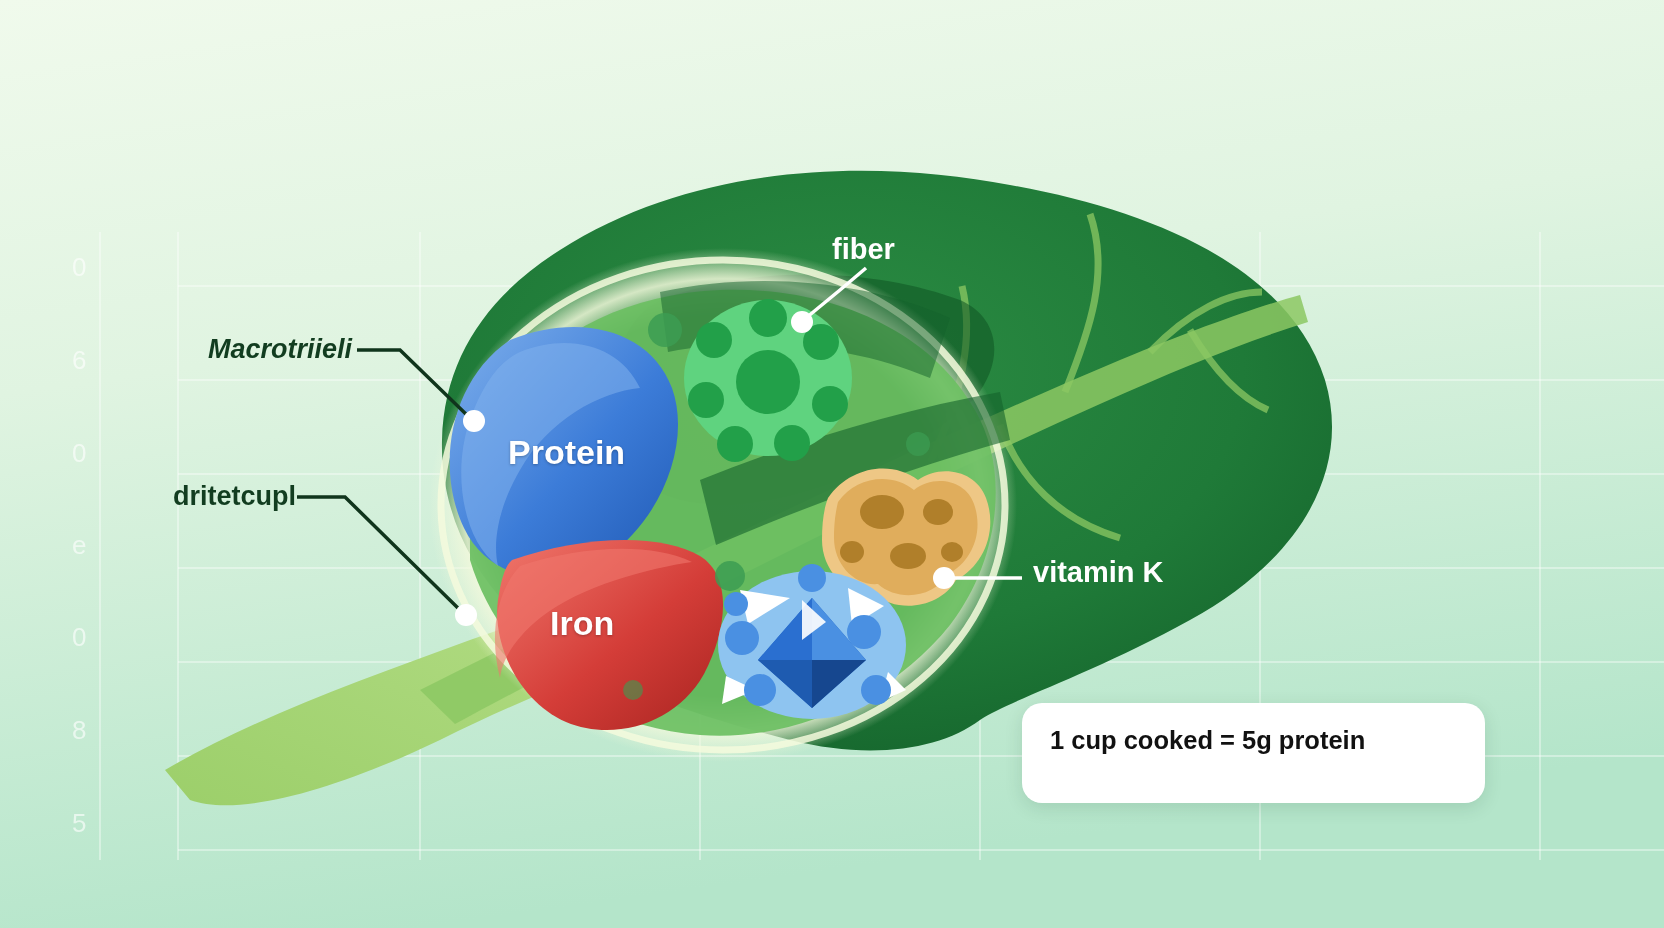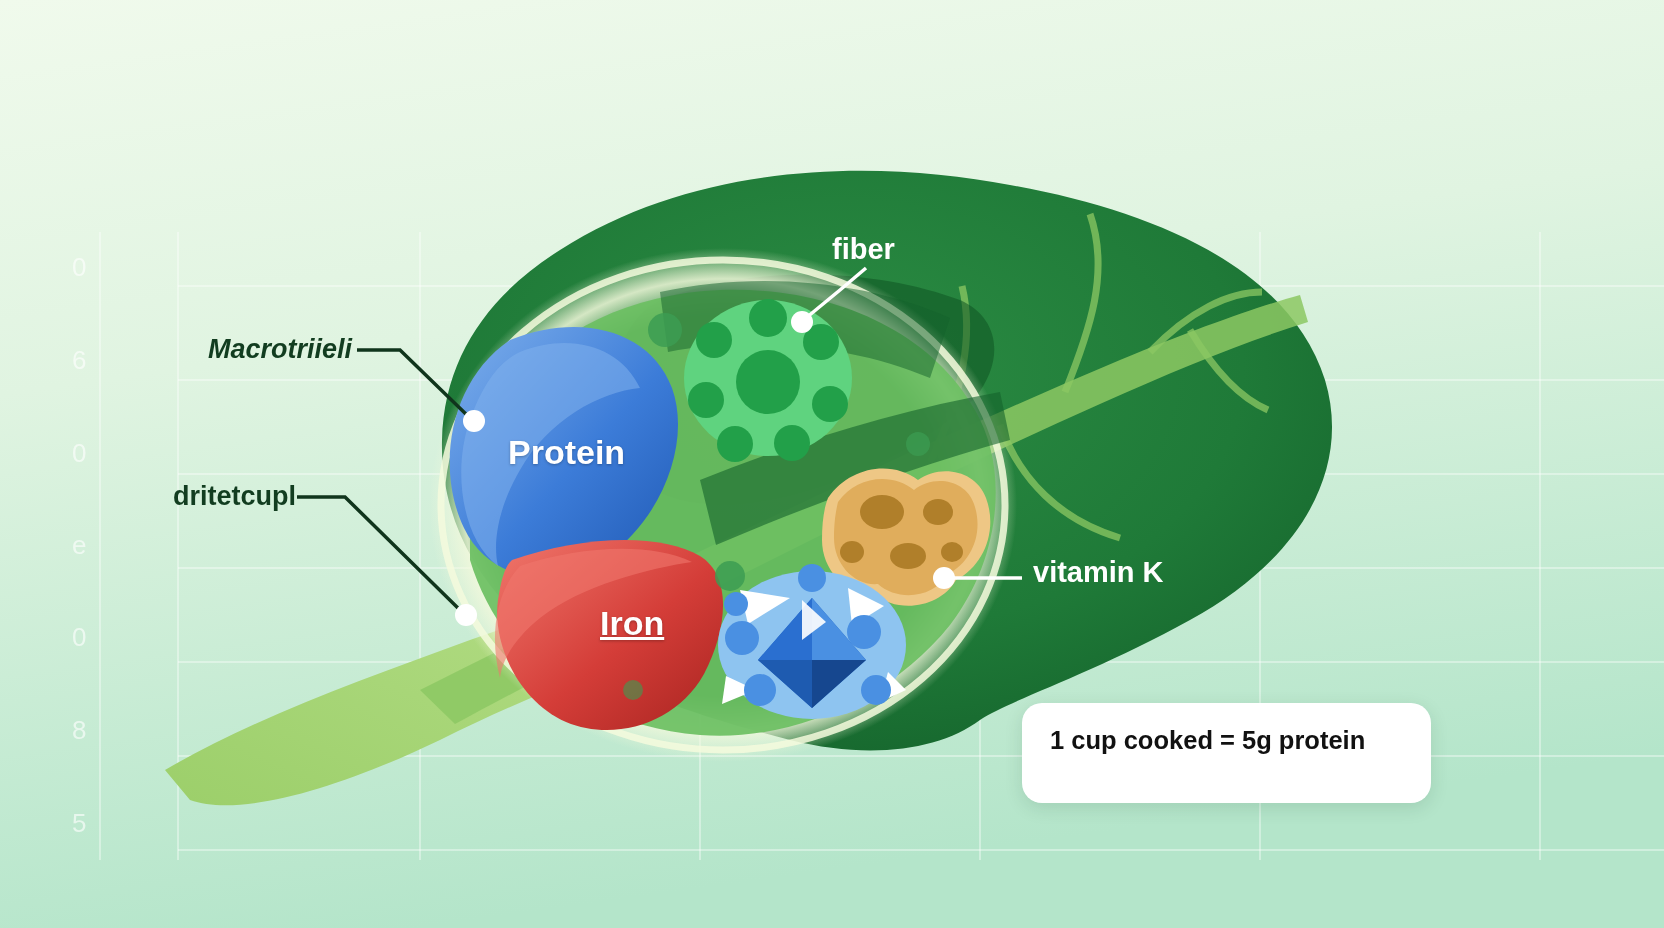--- a/index.html
+++ b/index.html
@@ -53,26 +53,26 @@
     font-weight: bold;
     font-size: 34px;
     white-space: nowrap;
     text-shadow: 0 1px 3px rgba(0,0,0,0.28);
   }
   #label-macro   { left: 208px; top: 334px; font-style: italic; }
   #label-dietary { left: 173px; top: 481px; }
   #label-fiber   { left: 832px; top: 233px; }
   #label-vitk    { left: 1033px; top: 556px; }
   #label-protein { left: 508px; top: 419px; margin-top: 14px; }
-  #label-iron    { left: 600px; top: 604px; text-decoration: underline; }
+  #label-iron    { left: 550px; top: 604px; }
   .info-card {
     position: absolute;
     left: 1022px;
     top: 703px;
-    width: 409px;
+    width: 463px;
     height: 100px;
     background: #ffffff;
     border-radius: 20px;
     box-shadow: 0 5px 18px rgba(20,60,35,0.13);
     padding: 18px 26px 0 28px;
     box-sizing: border-box;
   }
   .info-line {
     color: #111111;
     font-size: 25.5px;

